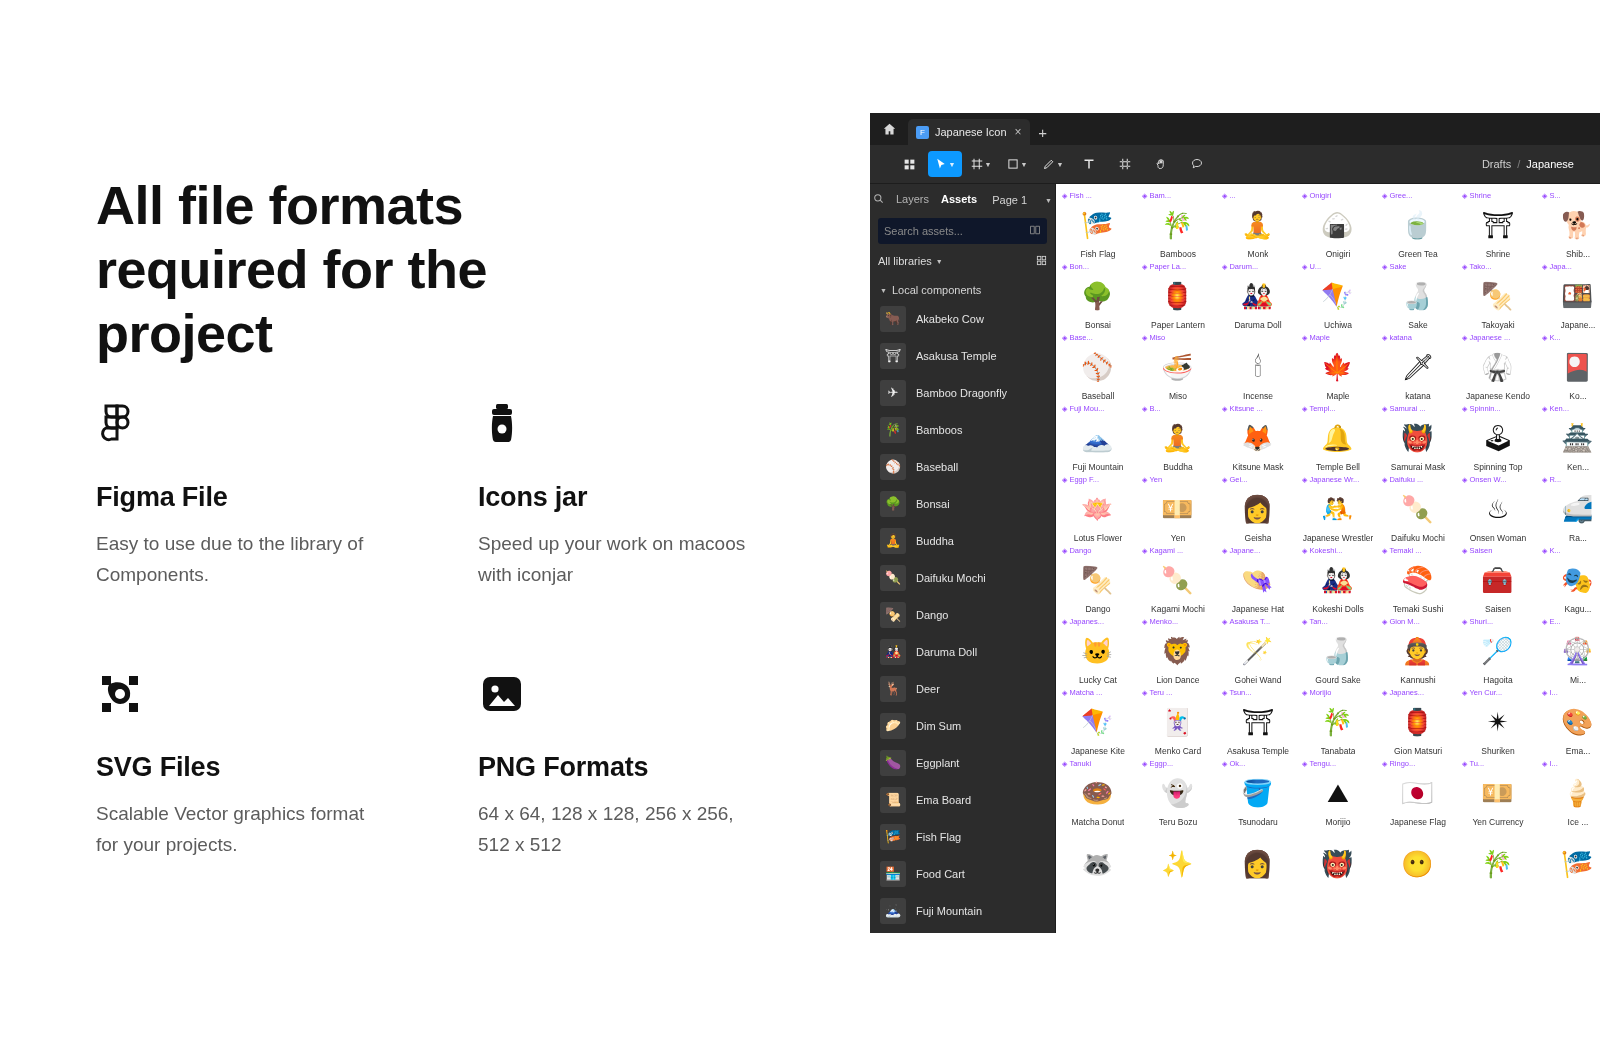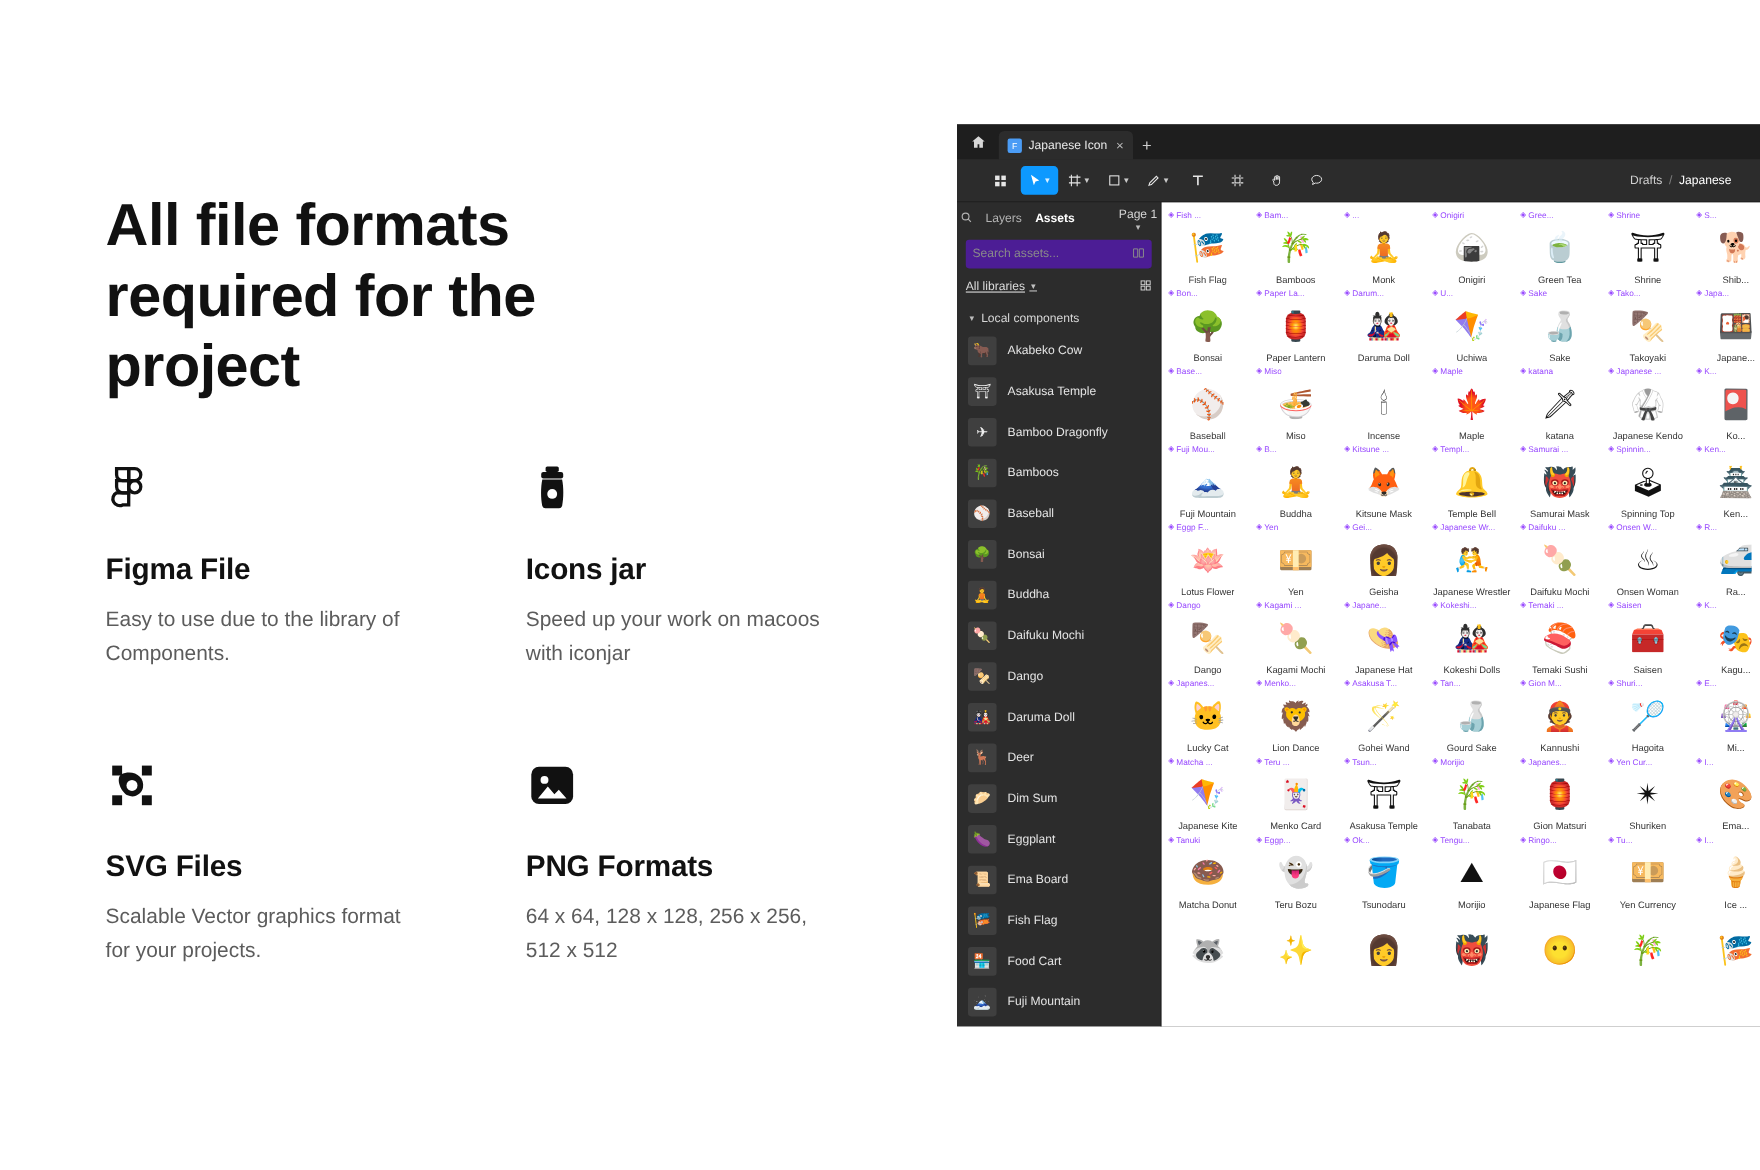--- a/index.html
+++ b/index.html
@@ -32,21 +32,21 @@
     font-size: 54px;
     line-height: 1.18;
     font-weight: bold;
     letter-spacing: -0.5px;
     color: #111111;
   }
 
   .features {
     position: absolute;
     left: 96px;
-    top: 420px;
+    top: 400px;
     width: 700px;
     display: grid;
     grid-template-columns: 382px 318px;
     grid-template-rows: 270px 270px;
   }
   .feature { position: relative; }
   .feature .f-icon {
     width: 48px;
     height: 48px;
     display: block;
@@ -169,43 +169,42 @@
     height: 32px;
     display: flex;
     align-items: center;
     gap: 12px;
     padding: 0 3px;
     font-size: 11px;
     color: #b3b3b3;
   }
   .lp-tabs .lt { padding-bottom: 2px; }
   .lp-tabs .lt.active { color: #ffffff; font-weight: bold; }
-  .lp-tabs .page-sel { margin-left: auto; display: flex; align-items: center; gap: 3px; color: #d5d5d5; flex-direction: column; }
+  .lp-tabs .page-sel { margin-left: auto; display: flex; align-items: center; gap: 18px; color: #d5d5d5; }
   .lp-search {
     height: 26px;
     margin: 2px 8px 4px 8px;
-    background: #4c1d95;
+    background: #0f172a;
     border-radius: 3px;
     display: flex;
     align-items: center;
     padding: 0 6px;
     gap: 6px;
     color: #8a8a8a;
     font-size: 11px;
   }
   .lp-search .spacer { flex: 1; }
   .lp-libs {
     height: 26px;
     margin: 0 8px 6px 8px;
     display: flex;
     align-items: center;
     gap: 4px;
     color: #dcdcdc;
     font-size: 11px;
-    text-decoration: underline;
   }
   .lp-libs .grid-ic { margin-left: auto; color: #d0d0d0; }
   .lp-section {
     padding: 4px 10px;
     font-size: 11px;
     color: #d6d6d6;
     display: flex;
     align-items: center;
     gap: 5px;
   }

